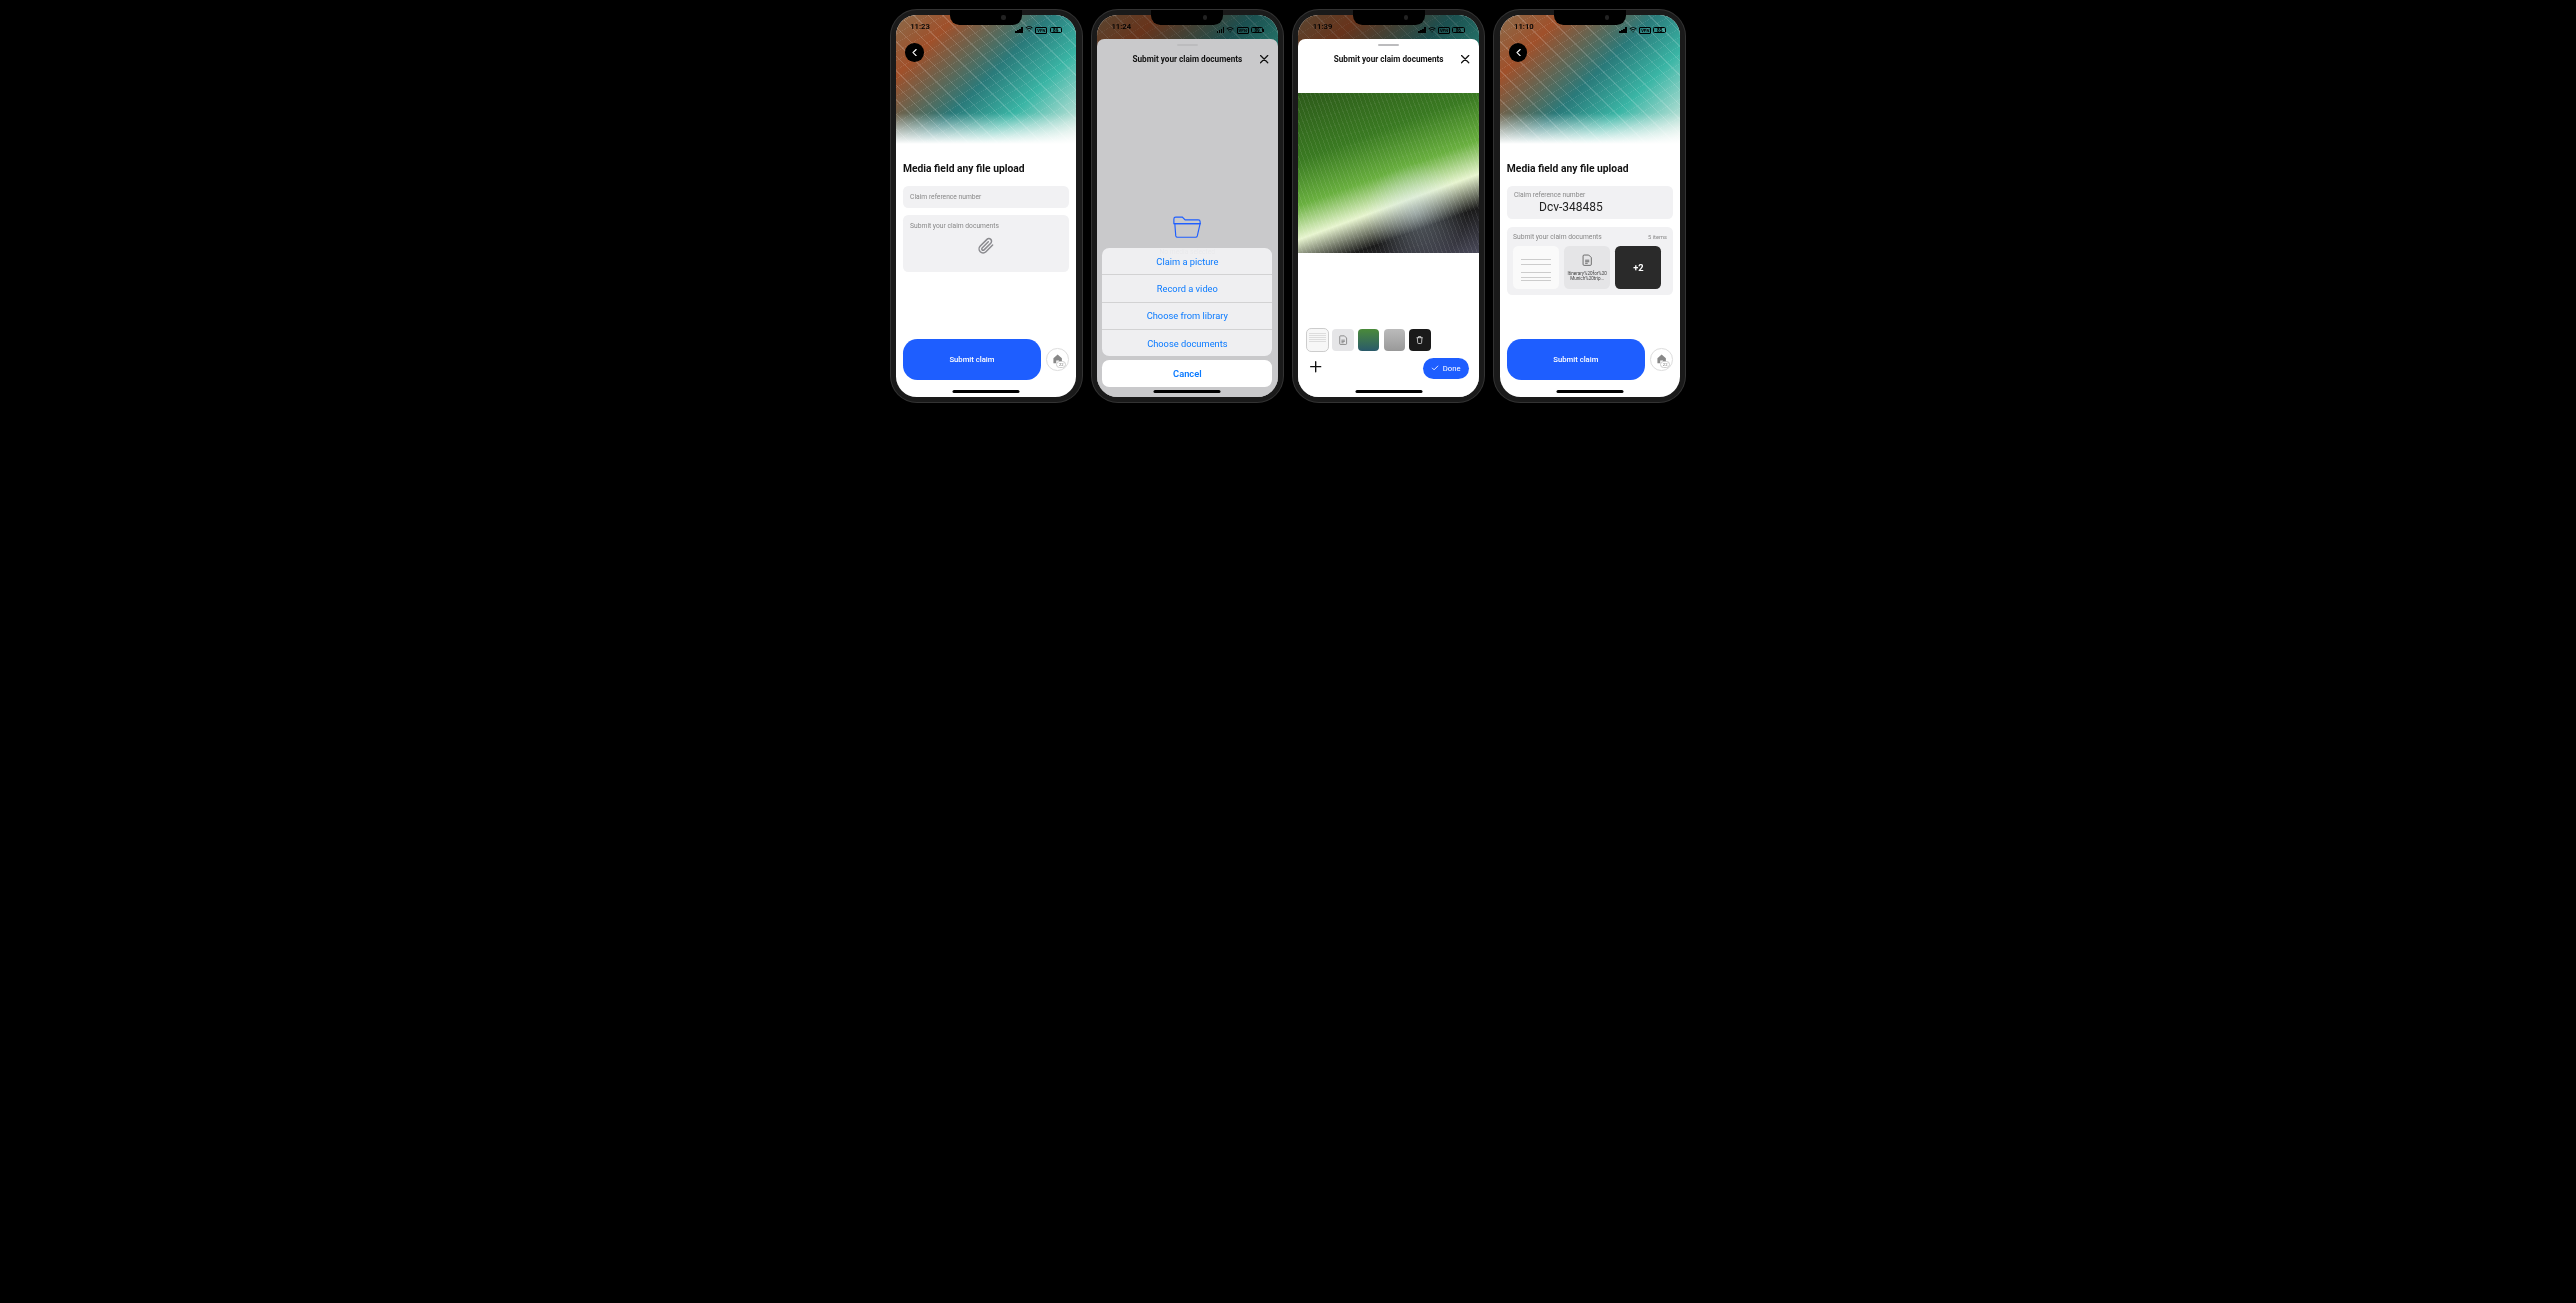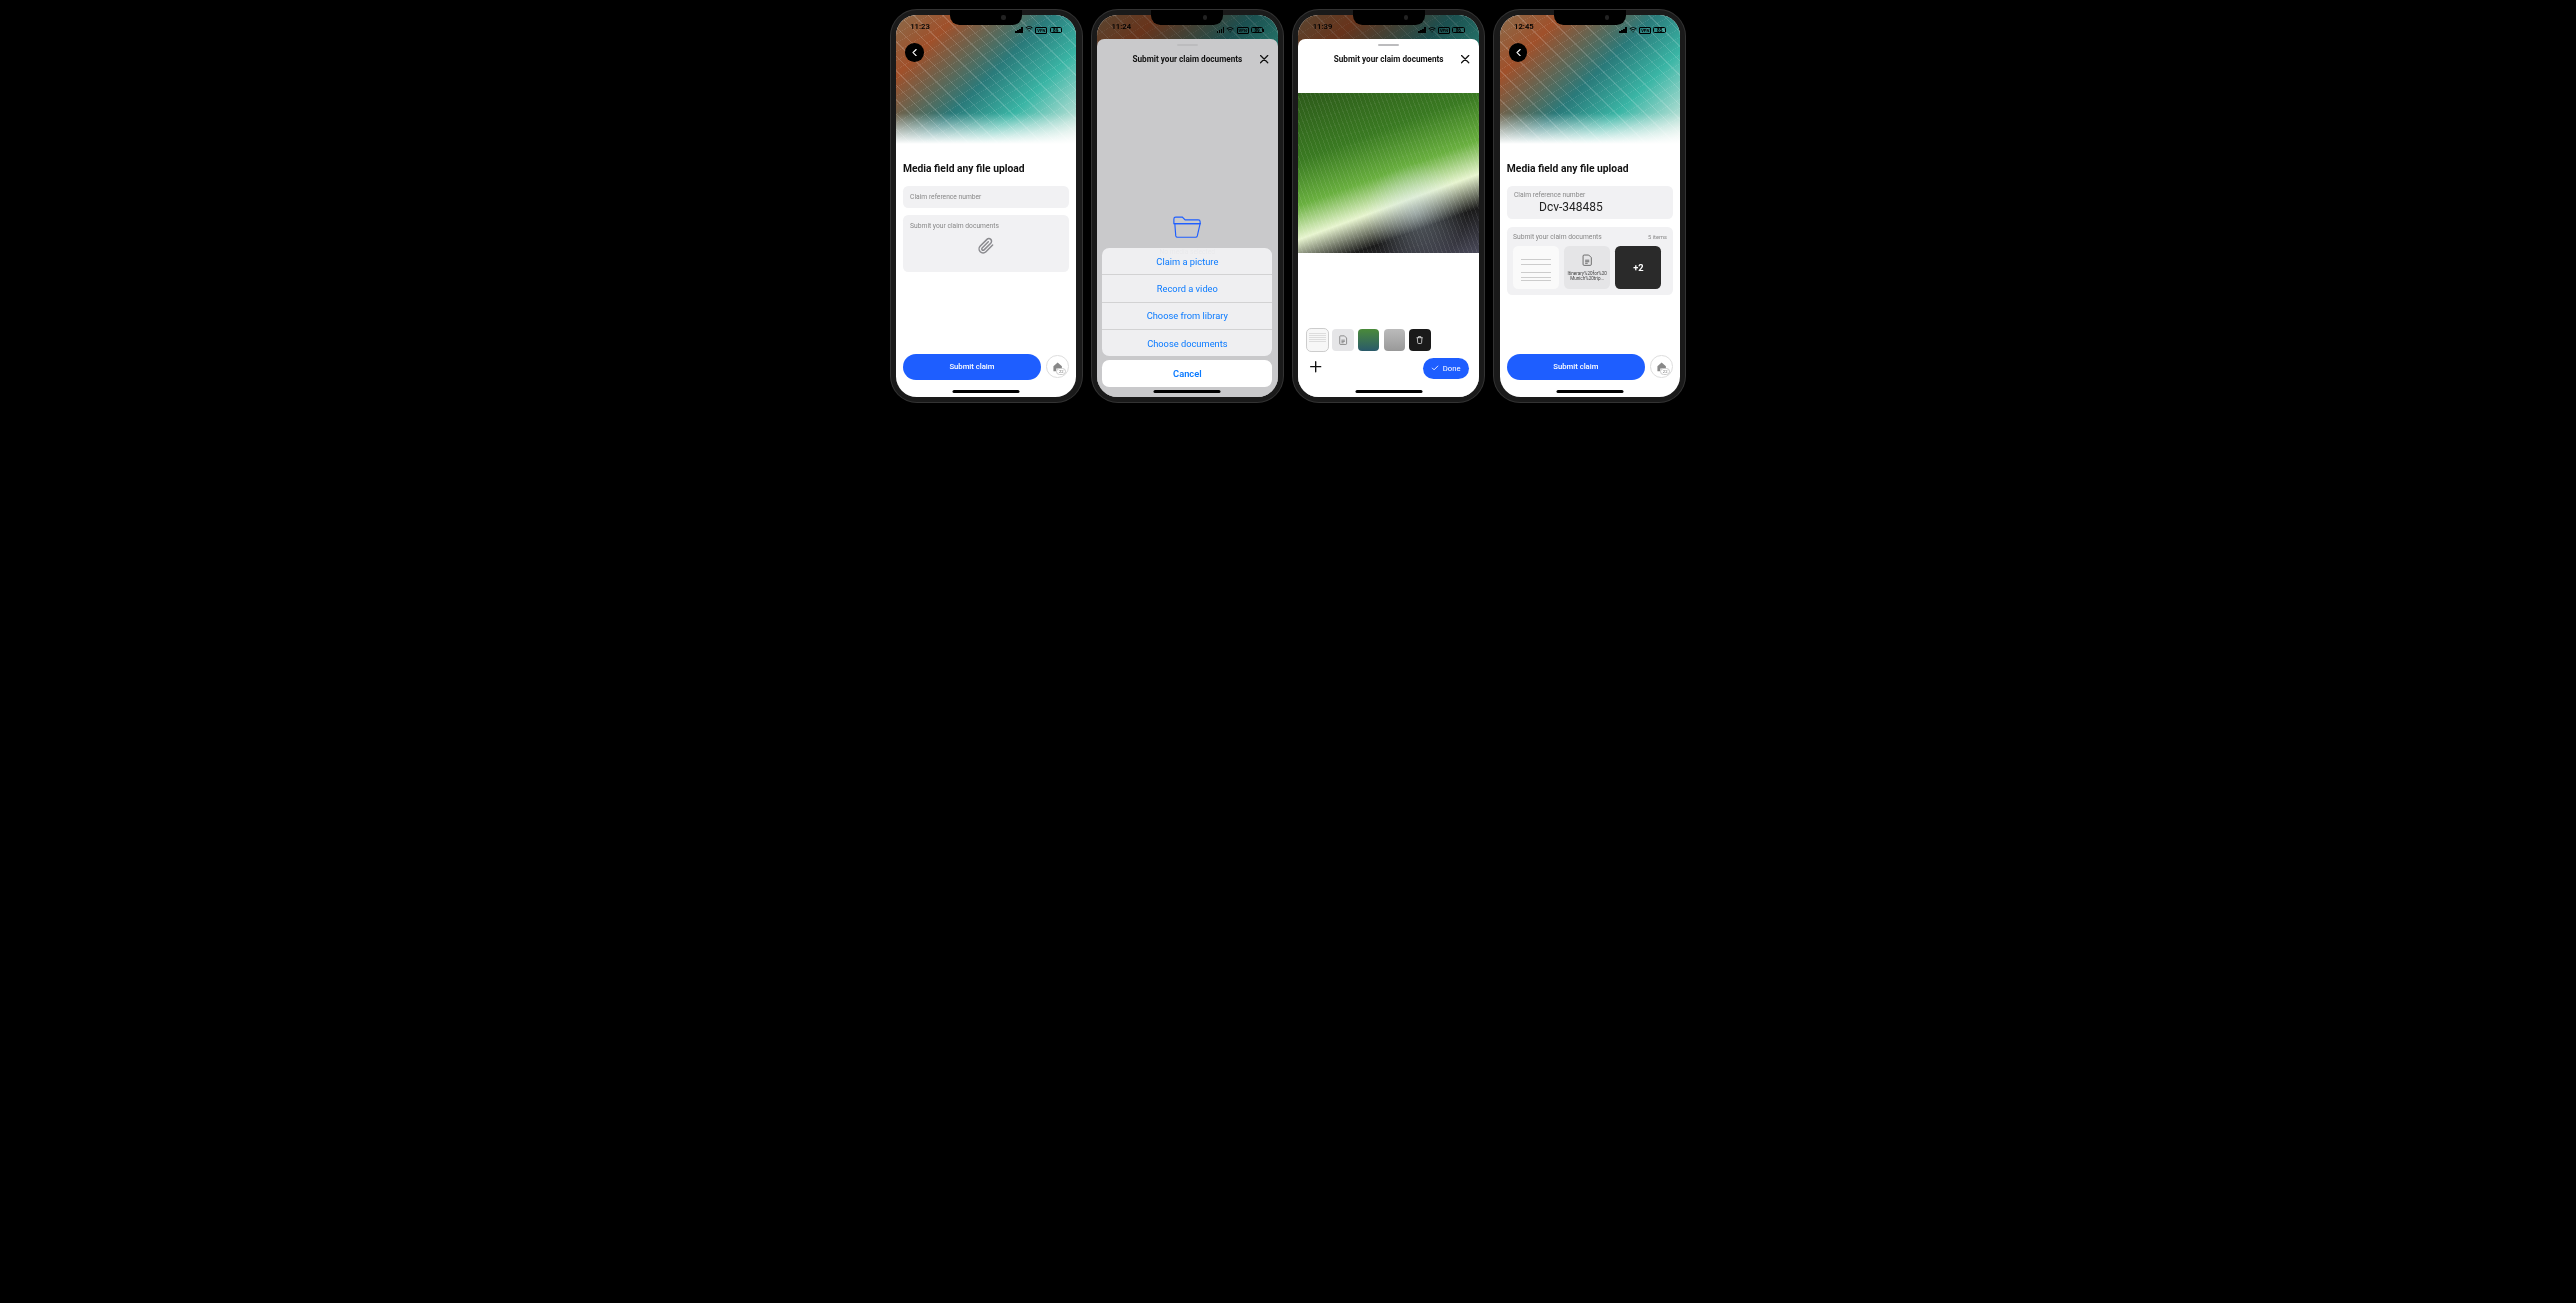--- a/index.html
+++ b/index.html
@@ -23,21 +23,21 @@
 
   .field { background:#f1f1f3; border-radius:5.2px; padding:7.2px 7.2px; margin-bottom:7.2px; }
   .field-label { font-size:6.7px; color:#888; }
   .field-value { font-size:12px; color:#222; margin-top:1.5px;margin-left:25px; }
   .docs-field { min-height:57px; text-align:center; display:flex; flex-direction:column; align-items:flex-start; }
   .docs-label { font-size:6.7px; color:#888; align-self:flex-start; }
   .clip-wrap { flex:1; display:flex; align-items:center; justify-content:center; width:100%; }
   .clip-icon { font-size:15.5px; color:#888; }
 
   .footer { margin-top:auto; padding: 0 0 17.5px; display:flex; align-items:center; gap:5.2px; }
-  .submit-btn { flex:1; background:#1e5eff; color:#fff; border:none; border-radius:14.4px; height:26px; font-size:7.7px; font-weight:500; }
+  .submit-btn { flex:1; background:#1e5eff; color:#fff; border:none; border-radius:14.4px; height:41px; font-size:7.7px; font-weight:500; }
   .home-pill { width:23px; height:23px; border-radius:11.3px; background:#fff; border:0.5px solid #ddd; display:flex; align-items:center; justify-content:center; position:relative; }
   .home-pill svg { width:11.3px; height:11.3px; fill:#888; }
   .badge { position:absolute; bottom:2.1px; right:2.1px; background:#fff; border:0.5px solid #ccc; border-radius:4.1px; font-size:4.1px; padding:0 1.5px; color:#666; }
 
   
   .dim { position:absolute; inset:0; background:rgba(0,0,0,0.35); z-index:50; }
 
   
   .sheet { position:absolute; left:0; right:0; bottom:0; top:24px; background:#fff; border-radius: 7.2px 7.2px 0 0; z-index:60; display:flex; flex-direction:column; overflow:hidden; }
   .sheet-gray { background:#c9c9cb; }
@@ -279,21 +279,21 @@
   </div>
 </div>
 
 <div class="phone">
   <div class="notch"></div>
   <div class="screen">
     <div class="hero">
         <div class="hero-fade"></div>
       </div>
     <div class="status-bar">
-      <span>12:45</span>
+      <span>11:10</span>
       <span class="status-right">
         <span class="signal">
             <span></span>
             <span></span>
             <span></span>
             <span></span>
           </span>
         <svg width="8.2" height="6.2" viewBox="0 0 16 12">
             <path d="M8 10.5a1.2 1.2 0 100-2.4 1.2 1.2 0 000 2.4zM4.6 7.1a5 5 0 016.8 0l1.2-1.2a6.7 6.7 0 00-9.2 0l1.2 1.2zM2.2 4.7a8.3 8.3 0 0111.6 0L15 3.5a10 10 0 00-14 0l1.2 1.2z" fill="#000"></path>
           </svg>

